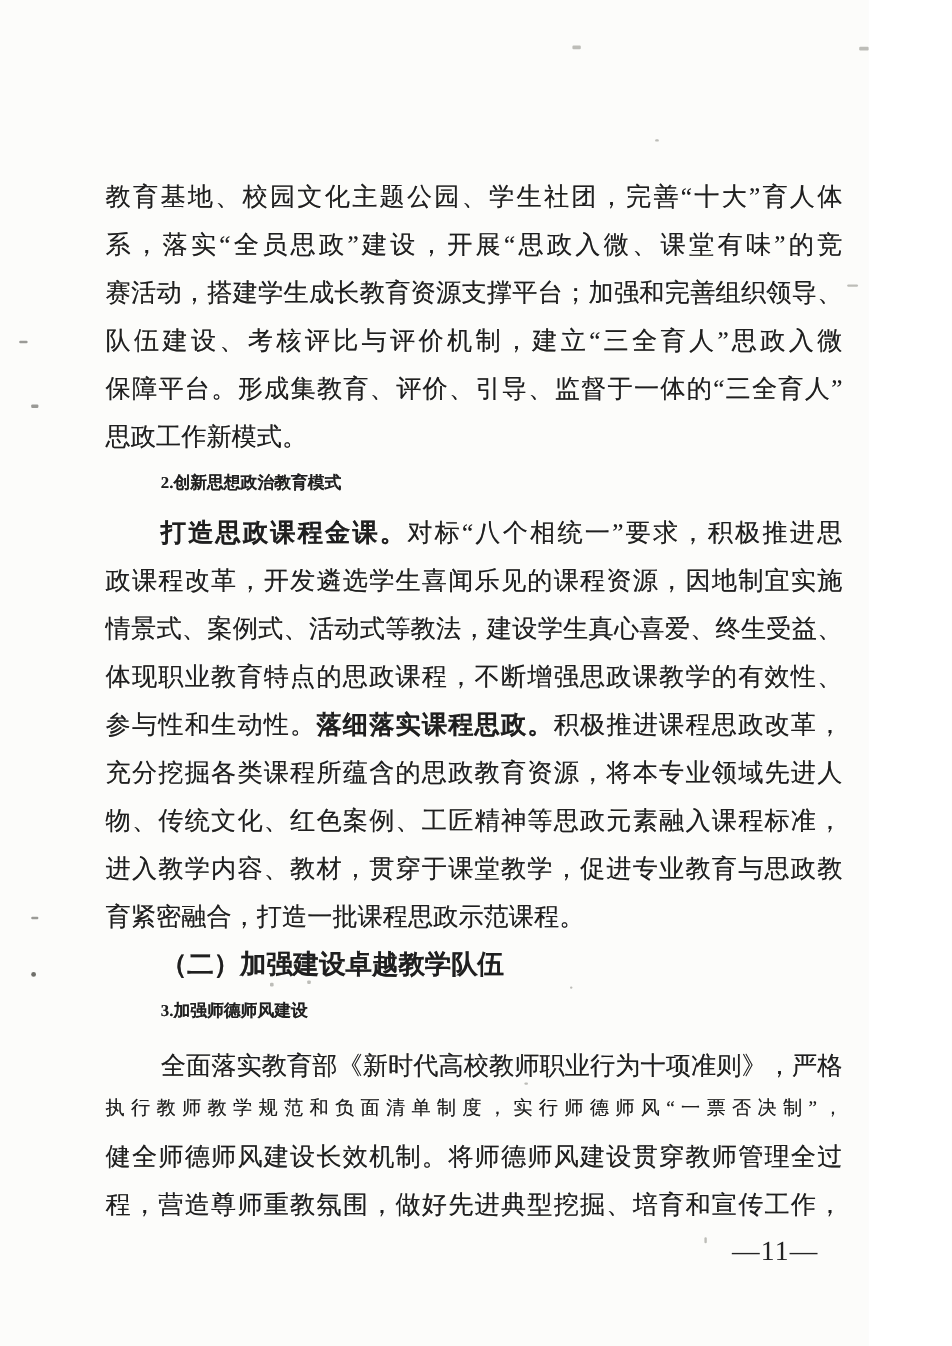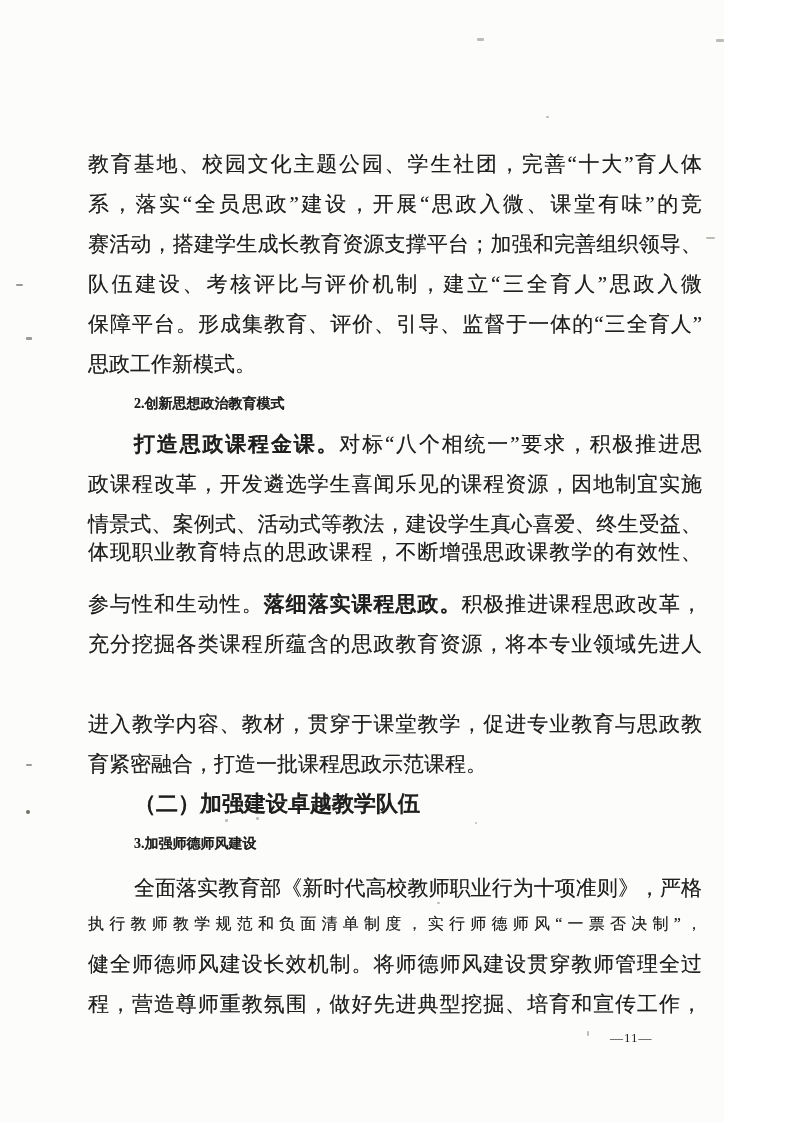--- a/index.html
+++ b/index.html
@@ -35,21 +35,21 @@
   }
   .kai{
     font-weight:700;
     font-size:22px;
   }
   .b{font-weight:700;}
   .sz20{font-size:16px;}
   .pagenum{
     position:absolute;
     left:610px;top:1030px;
-    font-size:13px;
+    font-size:23px;
     color:#242424;
     letter-spacing:1px;
   }
   .speck{
     position:absolute;
     background:#9a9a96;
     border-radius:1px;
   }
   .speck.faint{background:#bdbdb8;}
   .speck.dot{border-radius:50%;background:#6f6f6a;}
@@ -65,25 +65,26 @@
   <div class="line fill" style="top:264px">队伍建设、考核评比与评价机制，建立“三全育人”思政入微</div>
   <div class="line fill" style="top:304px">保障平台。形成集教育、评价、引导、监督于一体的“三全育人”</div>
   <div class="line" style="top:344px">思政工作新模式。</div>
 
   <div class="line indent head" style="top:384px">2.创新思想政治教育模式</div>
 
   <div class="line indent fill" style="top:424px"><span class="b">打造思政课程金课。</span><span>对标“八个相统一”要求，积极推进思</span></div>
 
   <div class="line fill" style="top:464px">政课程改革，开发遴选学生喜闻乐见的课程资源，因地制宜实施</div>
   <div class="line fill" style="top:504px">情景式、案例式、活动式等教法，建设学生真心喜爱、终生受益、</div>
-  <div class="line fill" style="top:532px">体现职业教育特点的思政课程，不断增强思政课教学的有效性、</div>
+  <div class="line fill" style="top:544px">体现职业教育特点的思政课程，不断增强思政课教学的有效性、</div>
 
   <div class="line fill" style="top:584px"><span>参与性和生动性。</span><span class="b">落细落实课程思政。</span><span>积极推进课程思政改革，</span></div>
 
   <div class="line fill" style="top:624px">充分挖掘各类课程所蕴含的思政教育资源，将本专业领域先进人</div>
+  <div class="line fill" style="top:664px">物、传统文化、红色案例、工匠精神等思政元素融入课程标准，</div>
   <div class="line fill" style="top:704px">进入教学内容、教材，贯穿于课堂教学，促进专业教育与思政教</div>
   <div class="line" style="top:744px">育紧密融合，打造一批课程思政示范课程。</div>
 
   <div class="line indent kai" style="top:784px">（二）加强建设卓越教学队伍</div>
   <div class="line indent head" style="top:824px">3.加强师德师风建设</div>
 
   <div class="line indent fill" style="top:868px">全面落实教育部《新时代高校教师职业行为十项准则》，严格</div>
   <div class="line fill sz20" style="top:904px">执行教师教学规范和负面清单制度，实行师德师风“一票否决制”，</div>
   <div class="line fill" style="top:944px">健全师德师风建设长效机制。将师德师风建设贯穿教师管理全过</div>
   <div class="line fill" style="top:984px">程，营造尊师重教氛围，做好先进典型挖掘、培育和宣传工作，</div>

